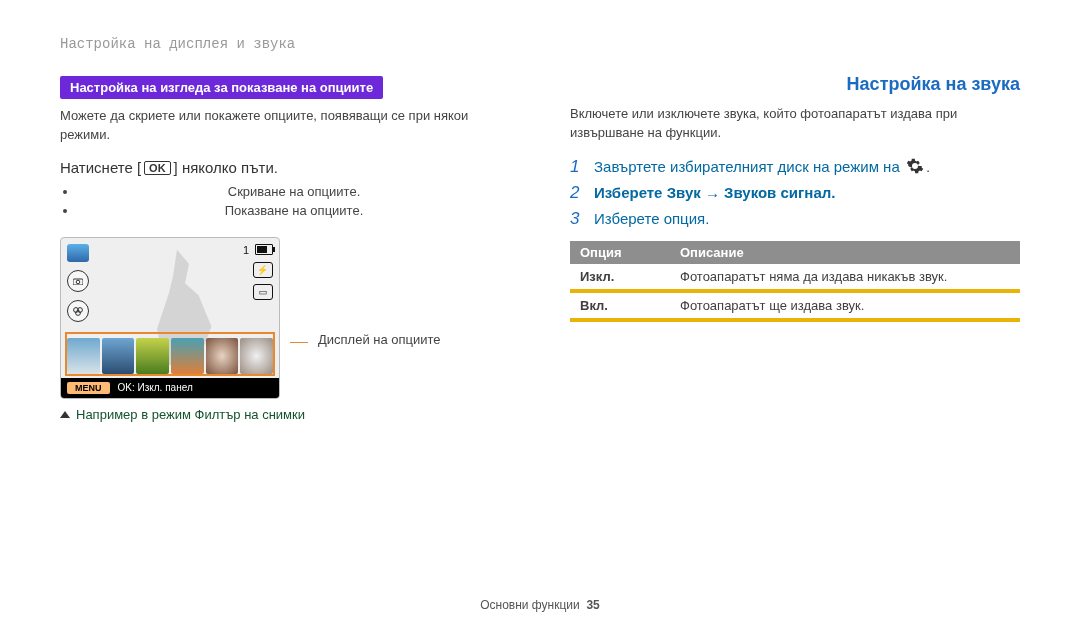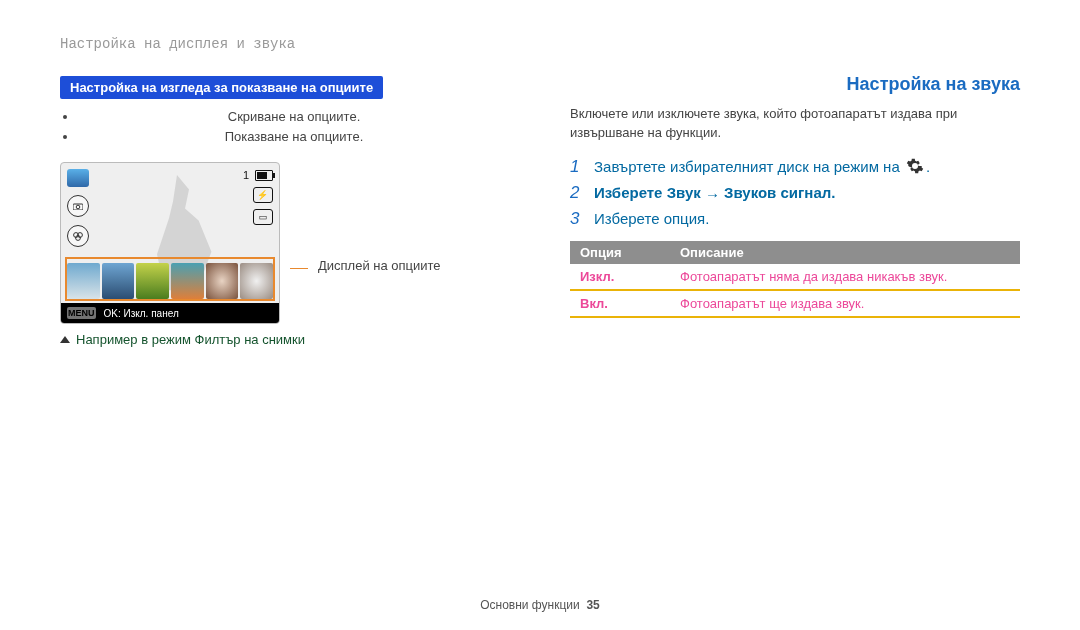--- a/index.html
+++ b/index.html
@@ -26,21 +26,21 @@
   }
   .cols {
     display: flex;
     gap: 60px;
   }
   .col {
     flex: 1;
     min-width: 0;
   }
   .section-bar {
-    background: #1d4ed8;
+    background: #6d28d9;
     color: #fff;
     font-weight: 600;
     font-size: 13px;
     padding: 4px 10px;
     border-radius: 2px;
     display: inline-block;
     margin-bottom: 8px;
   }
   .para {
     font-size: 13px;
@@ -191,25 +191,25 @@
     height:20px;
     background:#000;
     color:#fff;
     display:flex;
     align-items:center;
     font-size:10px;
     padding:0 6px;
     gap:8px;
   }
   .menu-btn {
-    background:#737373;
+    background:#fdba74;
     color:#000;
     font-weight:700;
     font-size:9px;
-    padding:1px 1px;
+    padding:1px 8px;
     border-radius:2px;
   }
   .leader {
     border-top: 1px solid #e8892e;
     width: 18px;
     height: 0;
     margin-top: 50px;
   }
   .leader-label {
     font-size: 13px;
@@ -278,22 +278,22 @@
   table.opt th {
     background: #8e8e8e;
     color: #fff;
     text-align: left;
     font-weight: 600;
     padding: 4px 10px;
   }
   table.opt th:first-child { width: 80px; }
   table.opt td {
     padding: 5px 10px;
-    border-bottom: 2px solid #eab308;
-    color: #ec4899;
+    border-bottom: 4px solid #eab308;
+    color: #404040;
   }
   table.opt td:first-child { font-weight: 700; }
 
   .footer {
     position: absolute;
     bottom: 18px;
     left: 0;
     width: 100%;
     text-align: center;
     font-size: 12px;
@@ -305,21 +305,25 @@
 <body>
 
 <div class="page">
 
   <div class="top-title">Настройка на дисплея и звука</div>
 
   <div class="cols">
 
     <div class="col">
       <div class="section-bar">Настройка на изгледа за показване на опциите</div>
-
+      <div class="para">Можете да скриете или покажете опциите, появяващи се при някои режими.</div>
+
+      <div class="instr">
+        <span>Натиснете [</span><span class="ok-box">OK</span><span>] няколко пъти.</span>
+      </div>
 
       <ul class="bullets">
         <li>Скриване на опциите.</li>
         <li>Показване на опциите.</li>
       </ul>
 
       <div class="display-wrap">
         <div class="display">
           <div class="silhouette"></div>
 

